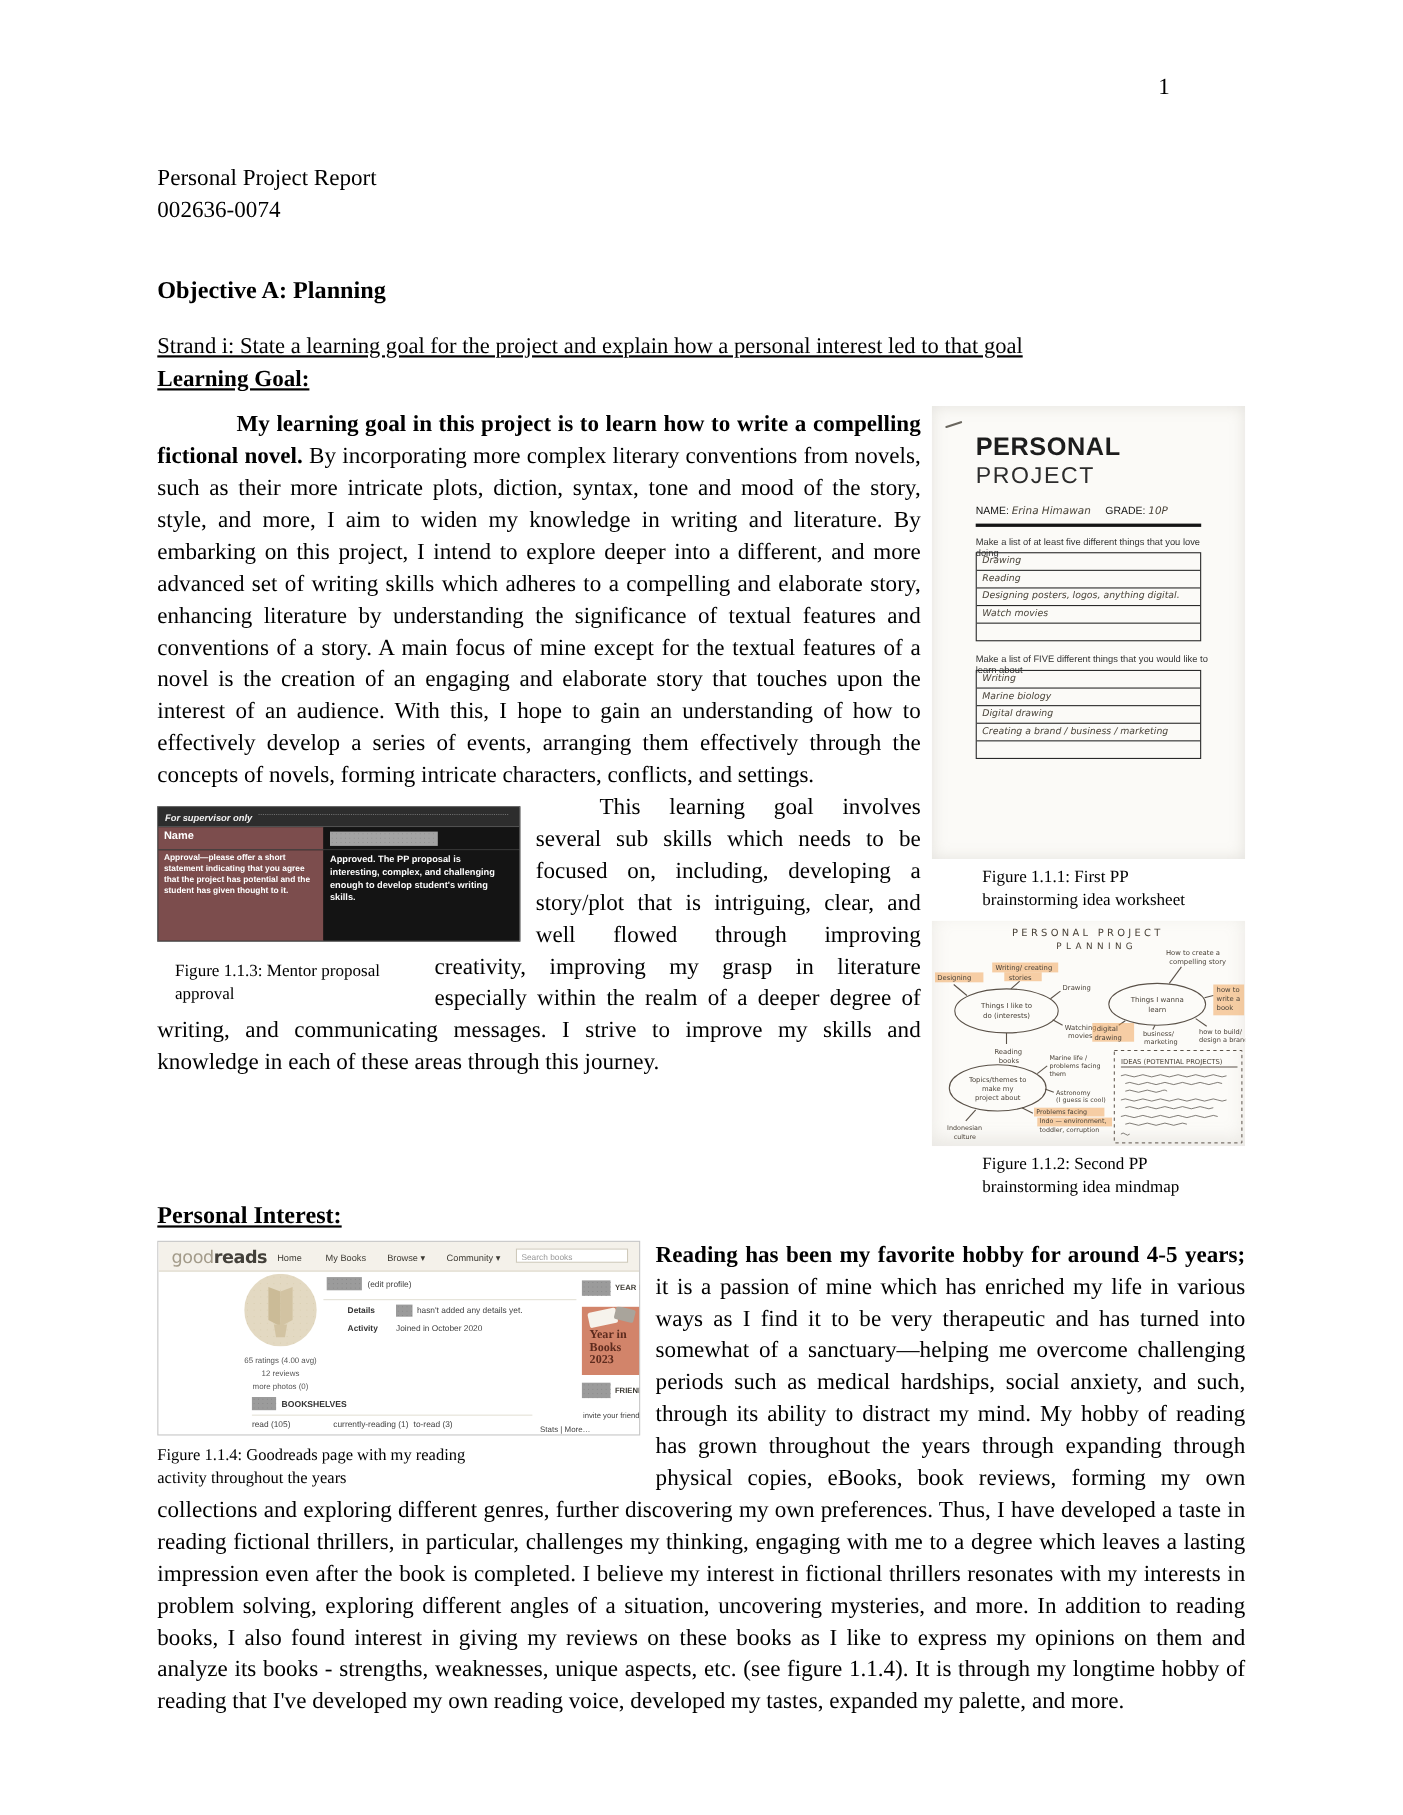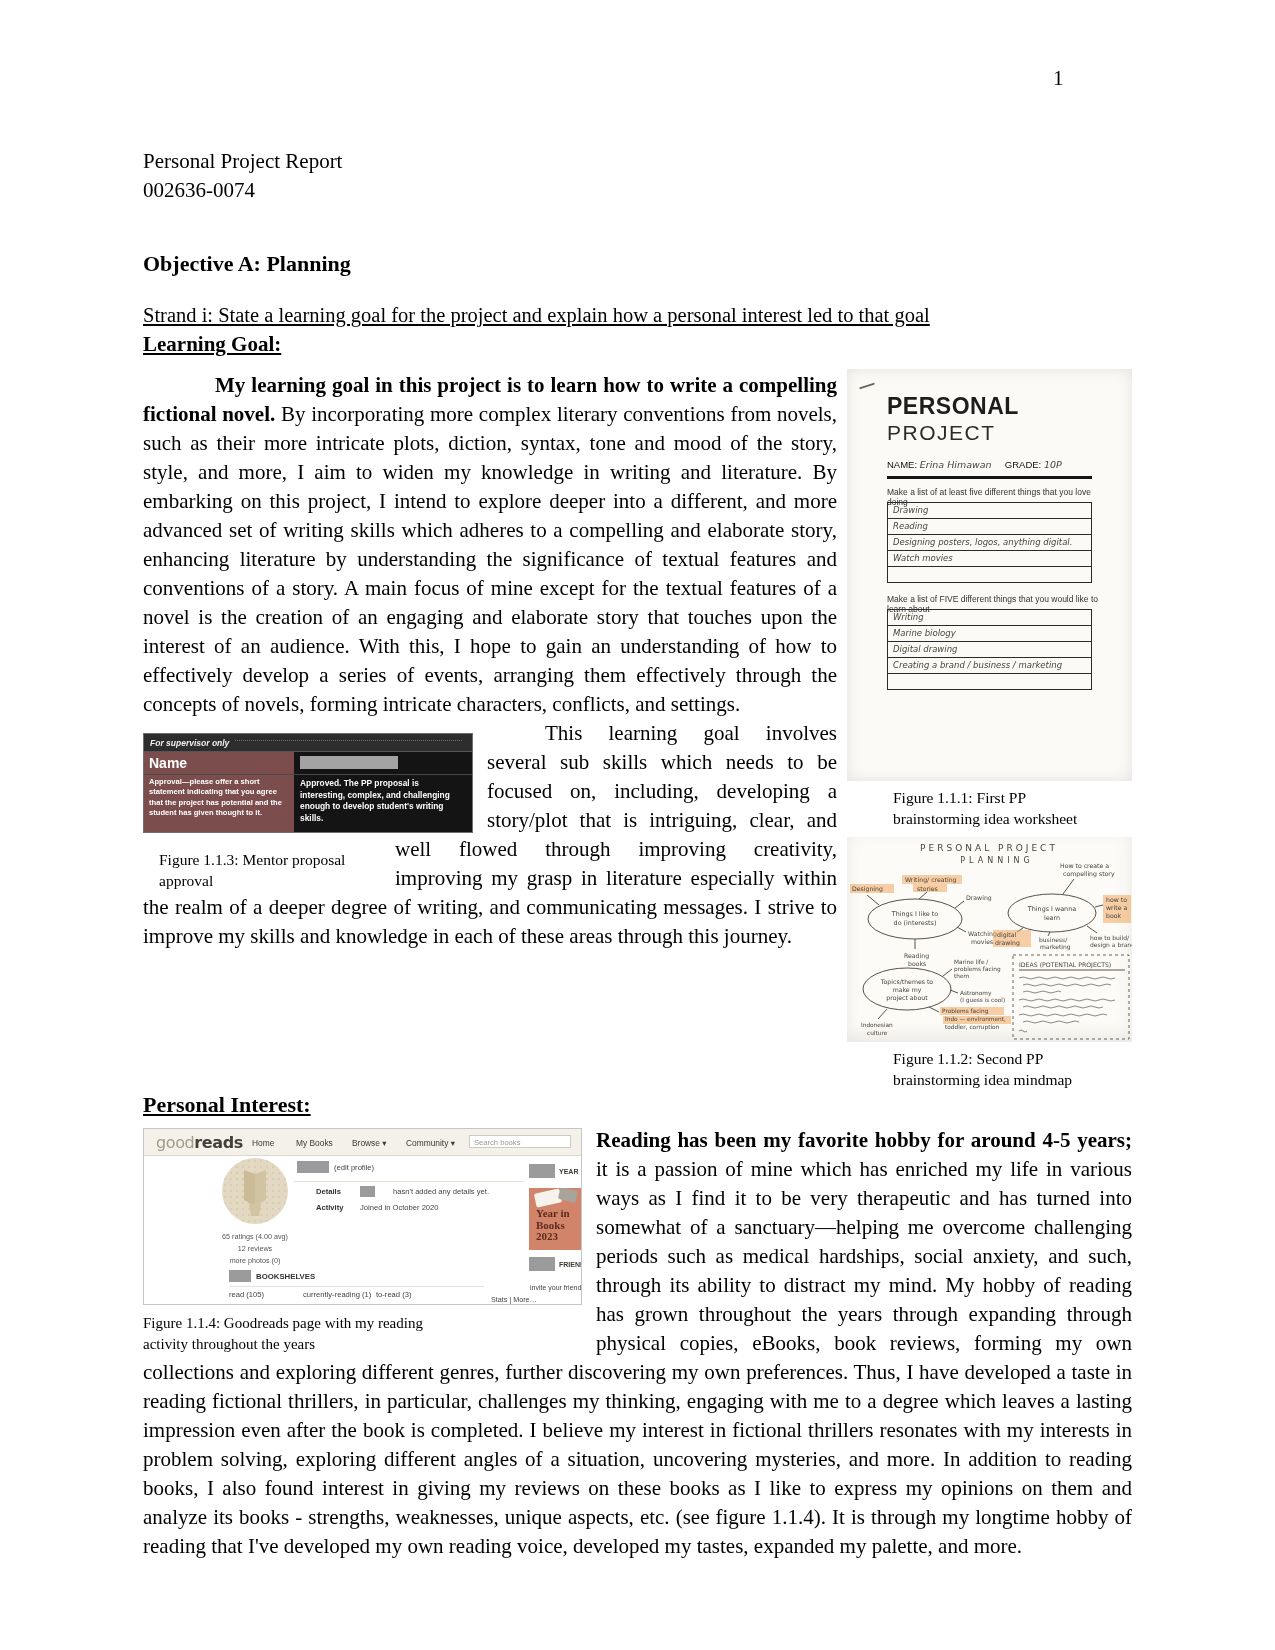--- a/index.html
+++ b/index.html
@@ -36,21 +36,21 @@
   .ws-prompt{position:absolute;left:40px;width:225px;font-size:8.5px;color:#333;}
   .ws-table{position:absolute;left:40px;width:203px;border:1px solid #2a2a2a;}
   .ws-row{height:15px;border-bottom:1px solid #2a2a2a;font-size:8.5px;line-height:15px;padding-left:5px;
           white-space:nowrap;overflow:hidden;}
   .ws-row:last-child{border-bottom:none;}
 
   
   .mindmap{display:block;margin-top:8px;background:#fcfbf8;box-shadow:inset 0 -6px 16px rgba(150,145,135,.18);}
 
   
-  .fig113{float:left;width:330px;height:100px;margin:14px 14px 0 0;background:#141414;
+  .fig113{float:left;width:330px;height:123px;margin:14px 14px 0 0;background:#141414;
           border:1px solid #6f6f6f;font-family:"Liberation Sans","DejaVu Sans",sans-serif;
           display:flex;flex-direction:column;box-sizing:border-box;}
   .m-sup{height:17px;background:#2d2d2d;border-bottom:1px solid #555;display:flex;align-items:center;padding:0 6px;}
   .m-sup i{color:#f2f2f2;font-size:8.5px;font-weight:bold;white-space:nowrap;}
   .m-dots{flex:1;border-bottom:1px dotted #6f6f6f;margin:0 4px 4px 6px;}
   .m-row{display:flex;border-bottom:1px solid #484848;}
   .m-row:last-child{border-bottom:none;flex:1;}
   .m-label{width:150px;background:#7c4d4d;color:#fff;font-size:7.6px;font-weight:bold;
            line-height:1.32;padding:2px 5px;box-sizing:border-box;}
   .m-val{flex:1;background:#141414;padding:3px 6px;box-sizing:border-box;}
@@ -226,21 +226,21 @@
       </div>
 
       <p class="para p1"><b>My learning goal in this project is to learn how to write a compelling fictional novel.</b><span> By incorporating more complex literary conventions from novels, such as their more intricate plots, diction, syntax, tone and mood of the story, style, and more, I aim to widen my knowledge in writing and literature. By embarking on this project, I intend to explore deeper into a different, and more advanced set of writing skills which adheres to a compelling and elaborate story, enhancing literature by understanding the significance of textual features and conventions of a story. A main focus of mine except for the textual features of a novel is the creation of an engaging and elaborate story that touches upon the interest of an audience. With this, I hope to gain an understanding of how to effectively develop a series of events, arranging them effectively through the concepts of novels, forming intricate characters, conflicts, and settings.</span></p>
 
       <div class="fig113">
         <div class="m-sup">
           <i>For supervisor only</i>
           <span class="m-dots"></span>
         </div>
         <div class="m-row">
-          <div class="m-label" style="font-size:14px">Name</div>
+          <div class="m-label" style="font-size:10px">Name</div>
           <div class="m-val">
             <span class="m-redact"></span>
           </div>
         </div>
         <div class="m-row">
           <div class="m-label">Approval—please offer a short statement indicating that you agree that the project has potential and the student has given thought to it.</div>
           <div class="m-val">
             <p class="m-approved">Approved. The PP proposal is interesting, complex, and challenging enough to develop student's writing skills.</p>
           </div>
         </div>
@@ -267,21 +267,21 @@
               <path d="M19 4 L30 0 L30 30 L19 36 Z" fill="#d2c3a2"></path>
               <path d="M19 4 L8 0 L8 30 L19 36 Z" fill="#cbbb97"></path>
               <path d="M13 34 L25 34 L23 46 L15 46 Z" fill="#d2c3a2"></path>
             </svg>
           </div>
           <div class="gr-redact" style="left:153px;top:32px;width:32px;height:12px"></div>
           <div class="gr-txt" style="left:190px;top:34px">(edit profile)</div>
           <div class="gr-hr" style="left:150px;top:52px;width:230px"></div>
           <div class="gr-txt gr-bold" style="left:172px;top:58px">Details</div>
           <div class="gr-redact" style="left:216px;top:57px;width:15px;height:11px"></div>
-          <div class="gr-txt" style="left:249px;top:58px">hasn't added any details yet.</div>
+          <div class="gr-txt" style="left:235px;top:58px">hasn't added any details yet.</div>
           <div class="gr-txt gr-bold" style="left:172px;top:74px">Activity</div>
           <div class="gr-txt" style="left:216px;top:74px">Joined in October 2020</div>
 
           <div class="gr-center" style="top:103px">65 ratings (4.00 avg)</div>
           <div class="gr-center" style="top:115px">12 reviews</div>
           <div class="gr-center" style="top:127px">more photos (0)</div>
 
           <div class="gr-redact" style="left:85px;top:141px;width:22px;height:12px"></div>
           <div class="gr-txt gr-bold" style="left:112px;top:143px;font-size:7.8px">BOOKSHELVES</div>
           <div class="gr-hr" style="left:85px;top:157px;width:255px"></div>

